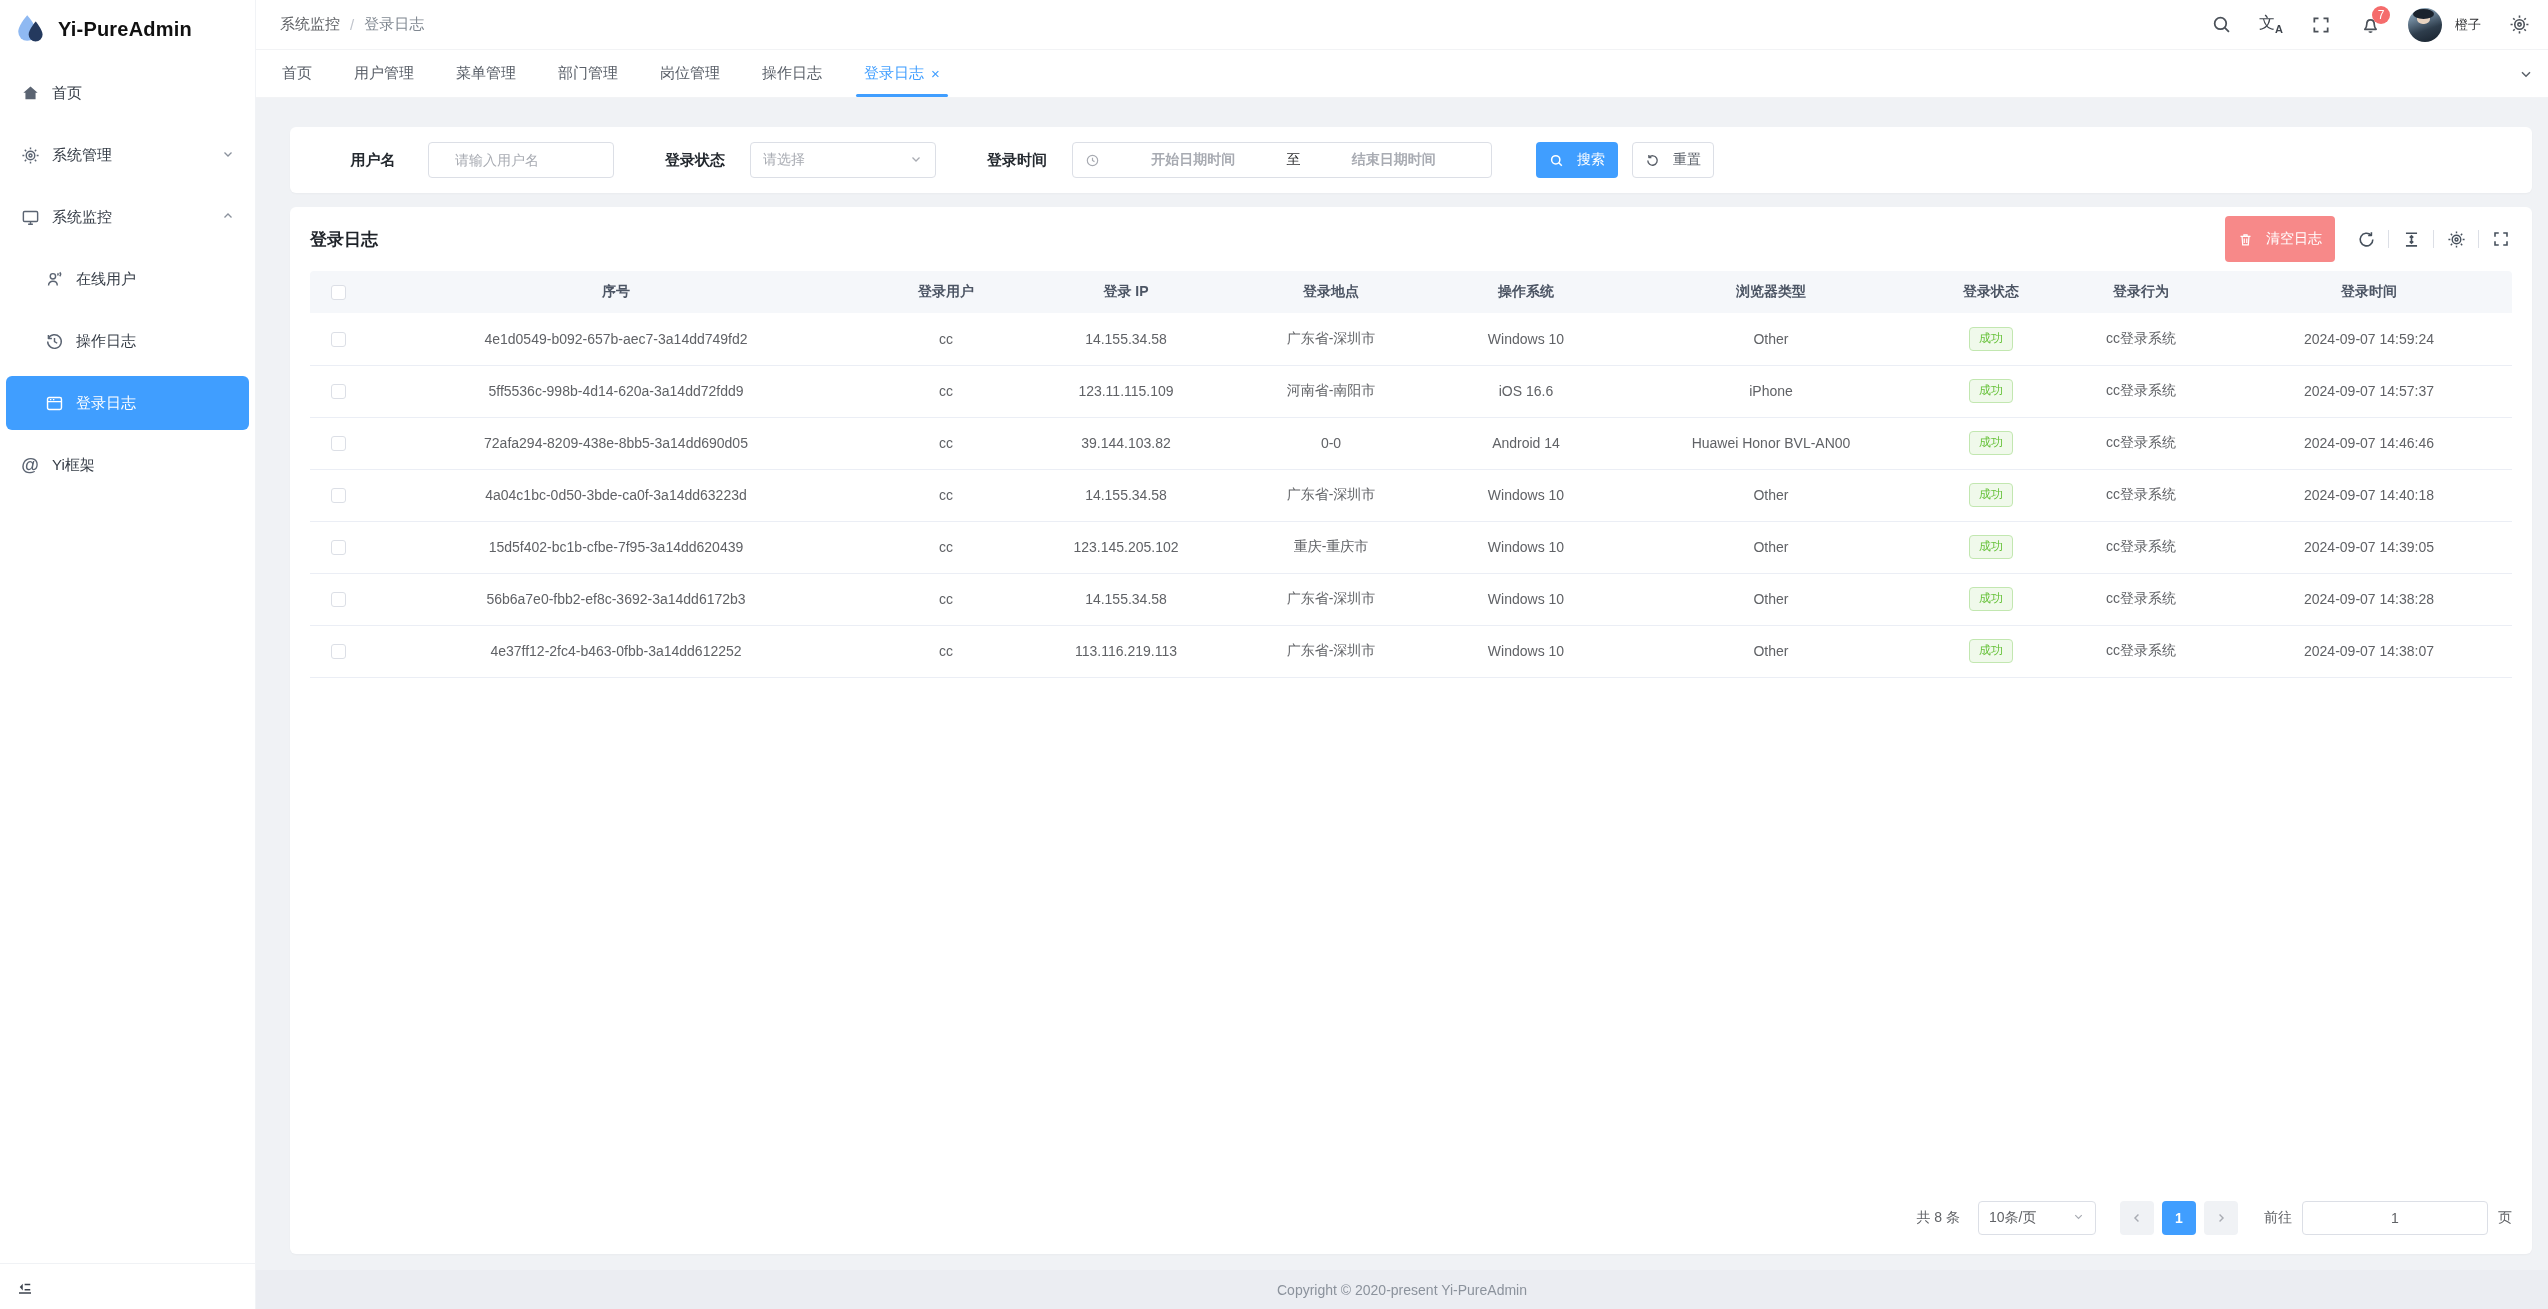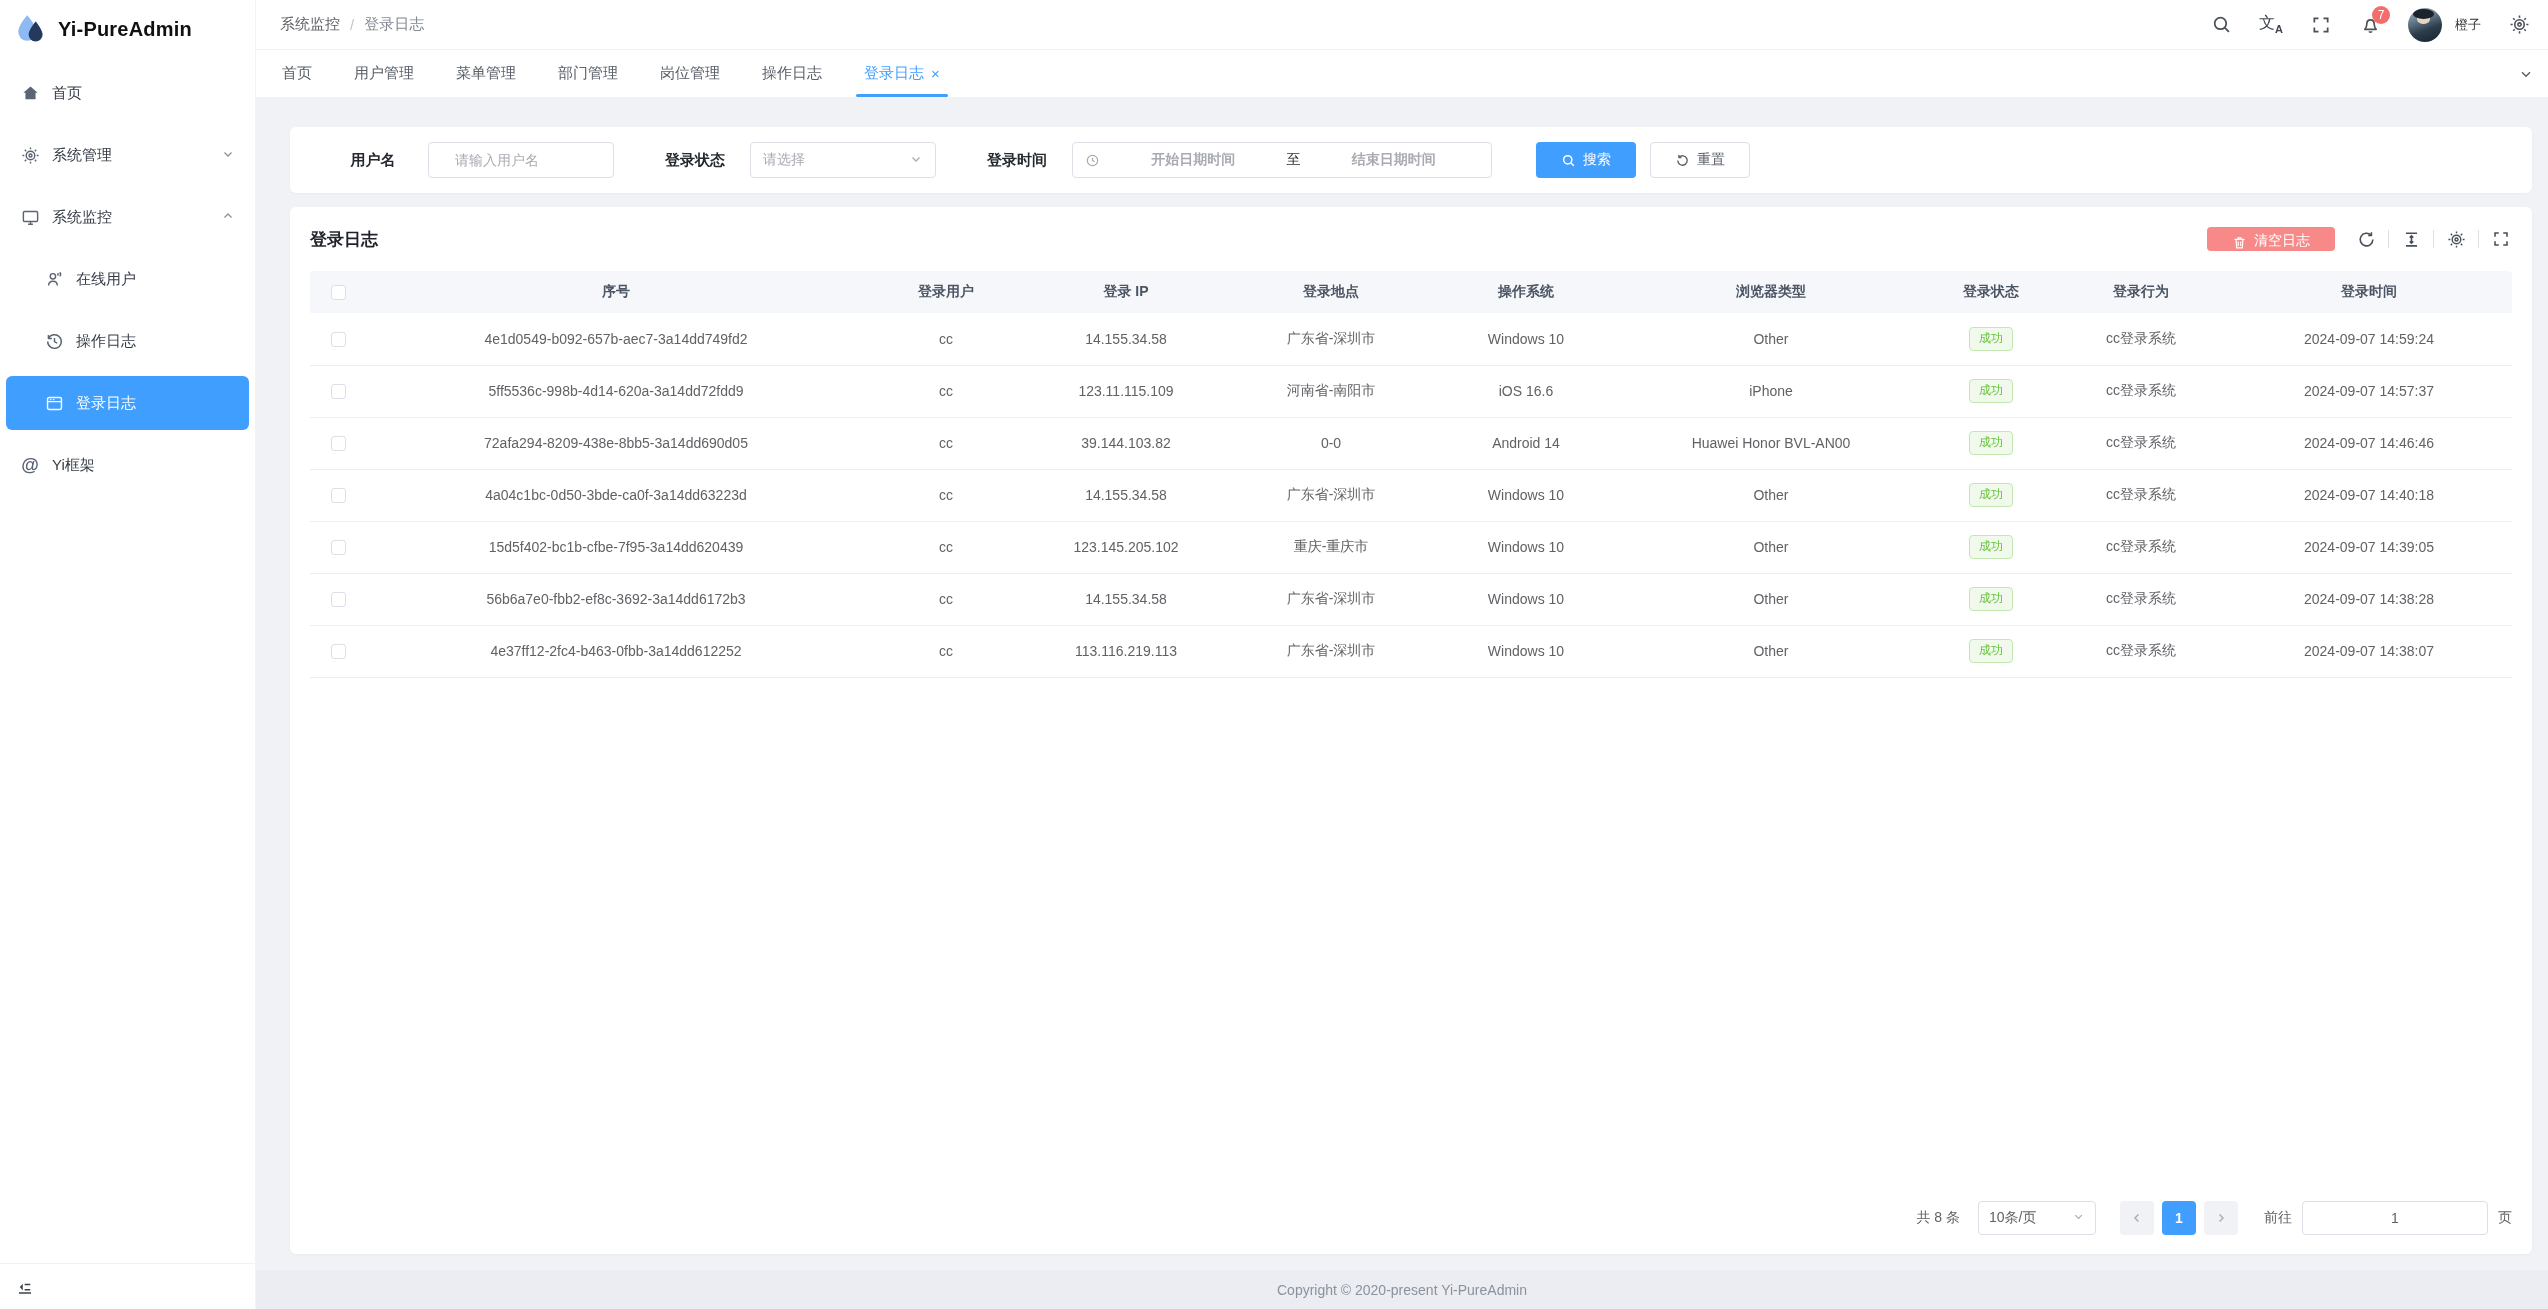--- a/index.html
+++ b/index.html
@@ -55,25 +55,25 @@
   .ipt { height:36px; border:1px solid #dcdfe6; border-radius:4px; background:#fff; font-size:14px; color:#606266; }
   .ipt::placeholder { color:#a8abb2; }
   input.ipt { padding:0 26px; width:186px; outline:none; }
   .sel { width:186px; display:flex; align-items:center; justify-content:space-between; padding:0 12px; cursor:pointer; }
   .sel .ph { color:#a8abb2; font-size:14px; }
   .sel .chev, .pg-sel .chev { color:#a8abb2; }
   .range { width:420px; display:flex; align-items:center; padding:0 12px; gap:8px; }
   .range .clock { color:#a8abb2; flex-shrink:0; display:flex; }
   .range .ph { flex:1; text-align:center; color:#a8abb2; font-size:14px;font-weight:bold; }
   .range .to { color:#303133; font-size:14px; }
-  .btn { height:36px; border-radius:4px; font-size:14px; display:inline-flex; align-items:center; gap:7px; padding:0 24px; cursor:pointer; border:1px solid transparent; }
+  .btn { height:36px; border-radius:4px; font-size:14px; display:inline-flex; align-items:center; gap:13px; padding:0 12px; cursor:pointer; border:1px solid transparent; }
   .btn svg { flex-shrink:0; }
   .btn-primary { background:#409eff; color:#fff; margin-left:44px; }
   .btn-plain { background:#fff; border-color:#dcdfe6; color:#5a6069; margin-left:14px; }
-  .btn-danger { background:#f78989; color:#fff; height:24px;align-items:flex-end; }
+  .btn-danger { background:#f78989; color:#fff; height:46px; }
 
   .table-card { background:#fff; border-radius:6px; flex:1; display:flex; flex-direction:column; padding:0 20px; box-shadow:0 1px 2px rgba(0,0,0,.03); min-height:0; }
   .card-head { height:64px; display:flex; align-items:center; justify-content:space-between; flex-shrink:0; }
   .card-title { font-size:17px; font-weight:bold; color:#1f2329; }
   .card-tools { display:flex; align-items:center; }
   .tool-sep { width:1px; height:18px; background:#dcdfe6; margin:0 11px; }
   .tool-btn { width:22px; height:22px; color:#46505c; display:flex; align-items:center; justify-content:center; cursor:pointer; }
   .card-tools .btn-danger { margin-right:20px; }
 
   table { width:100%; border-collapse:collapse; table-layout:fixed; }

